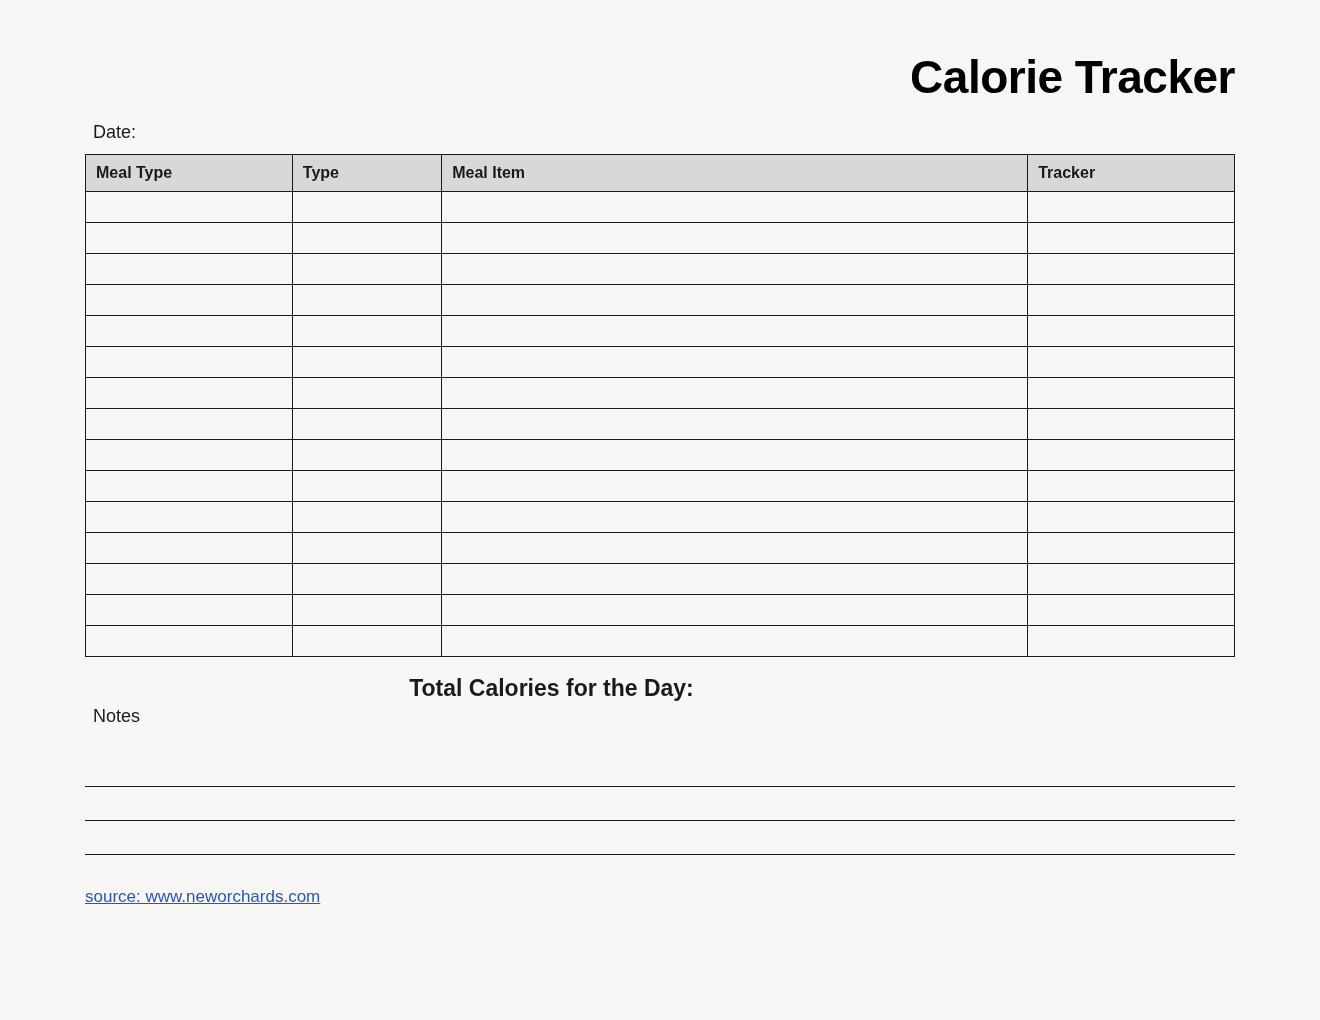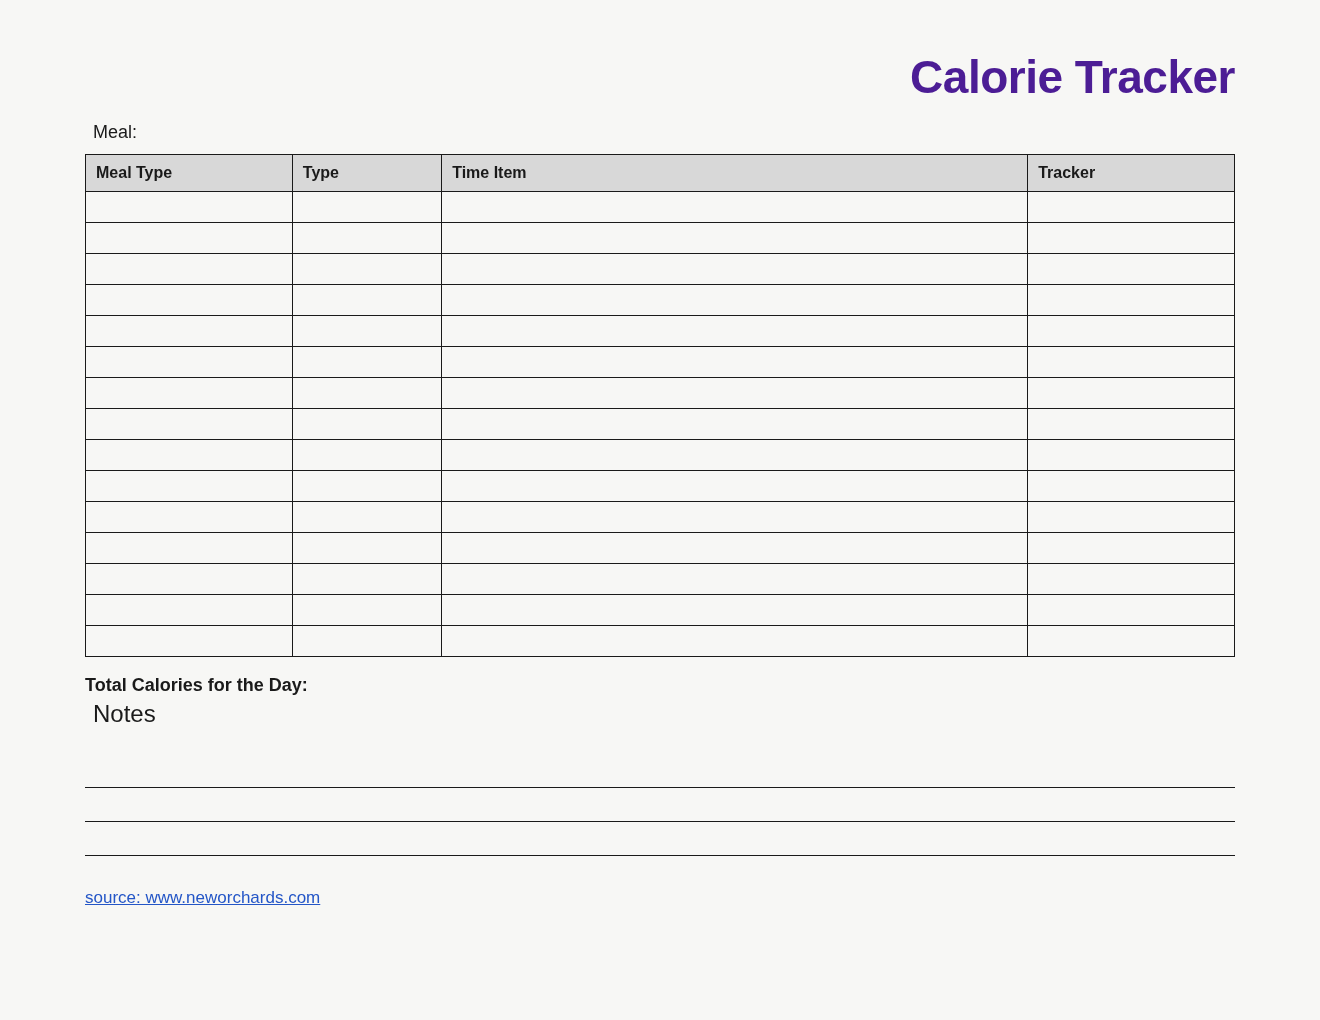--- a/index.html
+++ b/index.html
@@ -14,21 +14,21 @@
       height: 1020px;
       padding: 50px 85px 40px 85px;
       color: #1a1a1a;
     }
     .title {
       font-size: 46px;
       font-weight: 600;
       text-align: right;
       letter-spacing: -0.5px;
       margin-bottom: 18px;
-      color: #4c1d95;
+      color: #000000;
     }
     .date-label {
       font-size: 18px;
       font-weight: 400;
       margin-bottom: 8px;
       padding-left: 8px;
     }
     table {
       width: 100%;
       border-collapse: collapse;
@@ -52,30 +52,30 @@
     .col-time { width: 13%; }
     .col-fooditem { width: 51%; }
     .col-calories { width: 18%; }
     .total-row {
       display: flex;
       margin-top: 18px;
       margin-bottom: 6px;
     }
     .total-label {
       flex: 0 0 82%;
-      text-align: left;
+      text-align: center;
       font-weight: 700;
-      font-size: 18px;
+      font-size: 23px;
       padding-right: 10px;
     }
     .total-value {
       flex: 0 0 18%;
     }
     .notes-label {
-      font-size: 24px;
+      font-size: 18px;
       padding-left: 8px;
       margin-top: -2px;
       margin-bottom: 28px;
     }
     .note-line {
       border-bottom: 1px solid #1a1a1a;
       height: 32px;
       margin-bottom: 2px;
     }
     .source-link {
@@ -86,34 +86,34 @@
       color: #2456c7;
       font-size: 17px;
       text-decoration: underline;
     }
   </style>
 </head>
 <body>
 
 <h1 class="title">Calorie Tracker</h1>
 
-<div class="date-label">Meal:</div>
+<div class="date-label">Date:</div>
 
 <table>
   <colgroup>
     <col class="col-mealtype">
     <col class="col-time">
     <col class="col-fooditem">
     <col class="col-calories">
   </colgroup>
   <thead>
     <tr>
       <th>Meal Type</th>
       <th>Type</th>
-      <th>Time Item</th>
+      <th>Meal Item</th>
       <th>Tracker</th>
     </tr>
   </thead>
   <tbody id="table-body">
   <tr>
         <td></td>
         <td></td>
         <td></td>
         <td></td>
       </tr>

